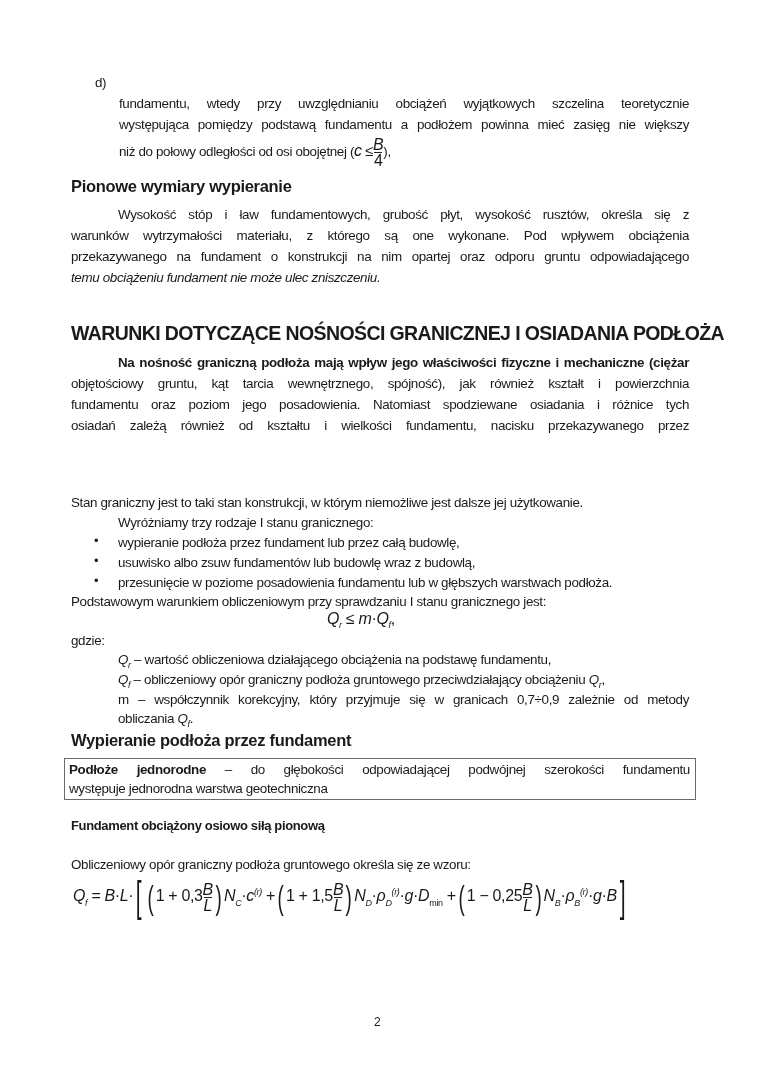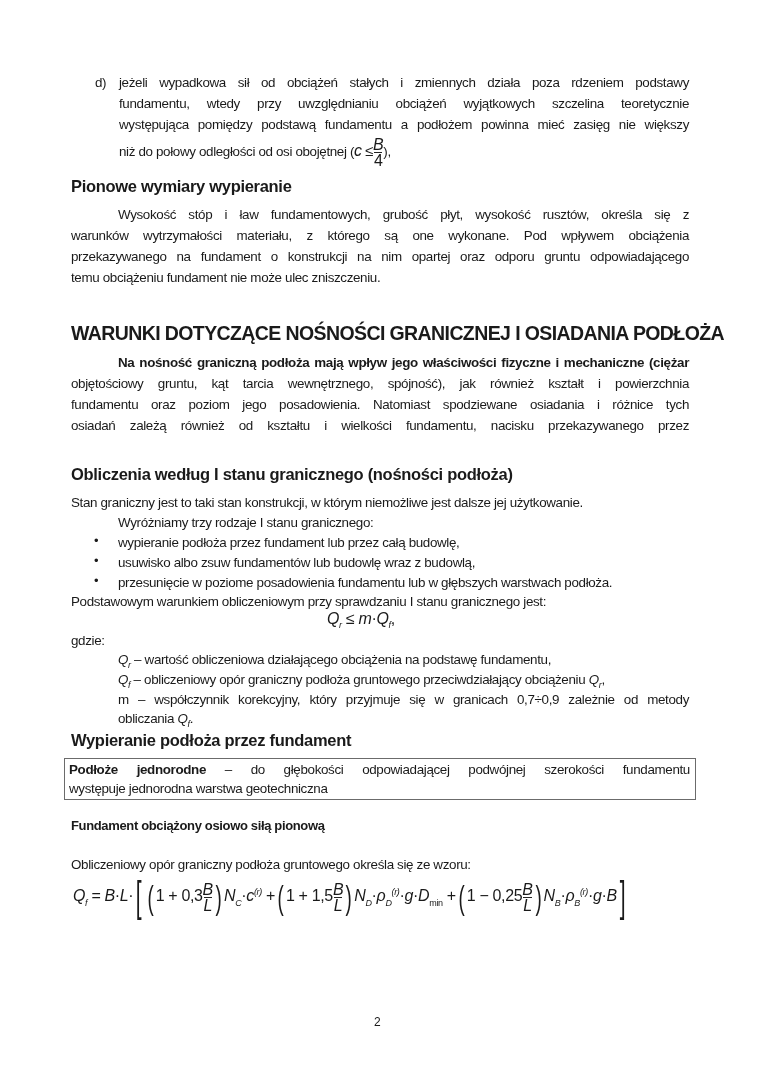--- a/index.html
+++ b/index.html
@@ -22,41 +22,39 @@
     .bigb { display: inline-block; font-size: 42px; vertical-align: middle; line-height: 40px; font-style: normal; transform: scaleX(0.5); }
     sub, sup { font-size: 9px; font-style: italic; }
     .bullet { position: absolute; font-size: 13px; }
   </style>
 </head>
 <body>
 
 <div class="page">
 
   <span class="txt" style="left:95px; top:73px;">d)</span>
-  <div class="txt just" style="left:119px; top:73px; width:570px;">jeżeli wypadkowa sił od obciążeń stałych i zmiennych działa poza rdzeniem podstawy</div>
   <div class="txt just" style="left:119px; top:94px; width:570px;">fundamentu, wtedy przy uwzględnianiu obciążeń wyjątkowych szczelina teoretycznie</div>
   <div class="txt just" style="left:119px; top:115px; width:570px;">występująca pomiędzy podstawą fundamentu a podłożem powinna mieć zasięg nie większy</div>
   <div class="txt" style="left:119px; top:132px; line-height:38px;">
     <span>niż do połowy odległości od osi obojętnej (</span><span class="math" style="font-size:16px;">c</span>
     <span class="mathn" style="font-size:15px;">≤</span><span class="frac"><span class="num">B</span><span class="bar"></span><span class="den">4</span></span><span>),</span>
   </div>
 
   <div class="h2" style="left:71px; top:177px;">Pionowe wymiary wypieranie</div>
   <div class="txt just" style="left:118px; top:205px; width:571px;">Wysokość stóp i ław fundamentowych, grubość płyt, wysokość rusztów, określa się z</div>
   <div class="txt just" style="left:71px; top:226px; width:618px;">warunków wytrzymałości materiału, z którego są one wykonane. Pod wpływem obciążenia</div>
   <div class="txt just" style="left:71px; top:247px; width:618px;">przekazywanego na fundament o konstrukcji na nim opartej oraz odporu gruntu odpowiadającego</div>
-  <div class="txt" style="left:71px; top:268px;">temu obciążeniu fundament nie może ulec zniszczeniu.</div>
+  <div class="txt" style="left:71px; top:268px;font-style:italic;">temu obciążeniu fundament nie może ulec zniszczeniu.</div>
 
   <div class="h1" style="left:71px; top:322px;">WARUNKI DOTYCZĄCE NOŚNOŚCI GRANICZNEJ I OSIADANIA PODŁOŻA</div>
   <div class="txt just" style="left:118px; top:353px; width:571px;font-weight:bold;">Na nośność graniczną podłoża mają wpływ jego właściwości fizyczne i mechaniczne (ciężar</div>
   <div class="txt just" style="left:71px; top:374px; width:618px;">objętościowy gruntu, kąt tarcia wewnętrznego, spójność), jak również kształt i powierzchnia</div>
   <div class="txt just" style="left:71px; top:395px; width:618px;">fundamentu oraz poziom jego posadowienia. Natomiast spodziewane osiadania i różnice tych</div>
   <div class="txt just" style="left:71px; top:416px; width:618px;">osiadań zależą również od kształtu i wielkości fundamentu, nacisku przekazywanego przez</div>
 
-  <div class="h2" style="left:71px; top:465px;">Obliczenia według I stanu granicznego (nośności podłoża)</div>
   <div class="txt" style="left:71px; top:493px;">Stan graniczny jest to taki stan konstrukcji, w którym niemożliwe jest dalsze jej użytkowanie.</div>
   <div class="txt" style="left:118px; top:513px;">Wyróżniamy trzy rodzaje I stanu granicznego:</div>
 
   <span class="bullet" style="left:94px; top:533px;">•</span>
   <div class="txt" style="left:118px; top:533px;">wypieranie podłoża przez fundament lub przez całą budowlę,</div>
   <span class="bullet" style="left:94px; top:553px;">•</span>
   <div class="txt" style="left:118px; top:553px;">usuwisko albo zsuw fundamentów lub budowlę wraz z budowlą,</div>
   <span class="bullet" style="left:94px; top:573px;">•</span>
   <div class="txt" style="left:118px; top:573px;">przesunięcie w poziome posadowienia fundamentu lub w głębszych warstwach podłoża.</div>
 

